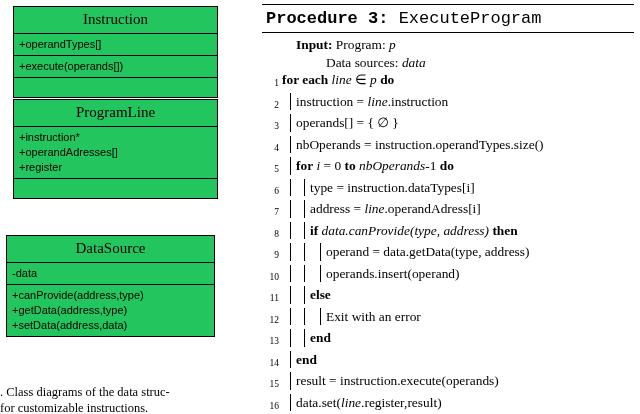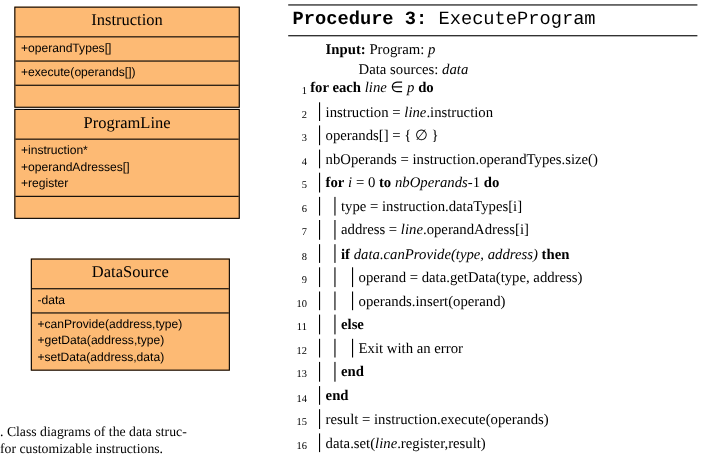--- a/index.html
+++ b/index.html
@@ -21,21 +21,21 @@
     position: absolute;
     left: 0px;
     top: 0px;
     width: 250px;
     height: 414px;
   }
 
   .uml-class {
     position: absolute;
     border: 1.4px solid #000;
-    background: #fdba74;
+    background: #22c55e;
     box-sizing: border-box;
   }
   .uml-title {
     text-align: center;
     font-family: "Liberation Serif", serif;
     font-size: 15px;
     padding: 4px 0 5px 0;
     border-bottom: 1.4px solid #000;
     box-sizing: border-box;
   }
@@ -51,21 +51,21 @@
     font-size: 11px;
     line-height: 15px;
     white-space: nowrap;
   }
   .uml-section.empty {
     height: 20px;
   }
 
   #class-instruction { left: 13px;  top: 6px;   width: 205px; }
   #class-programline { left: 13px;  top: 99px;  width: 205px; }
-  #class-datasource  { left: 28px;  top: 235px; width: 181px; }
+  #class-datasource  { left: 6px;  top: 235px; width: 209px; }
 
   #figure-caption {
     position: absolute;
     left: 0px;
     top: 384px;
     width: 240px;
     font-family: "Liberation Serif", serif;
     font-size: 12.5px;
     line-height: 16px;
   }

